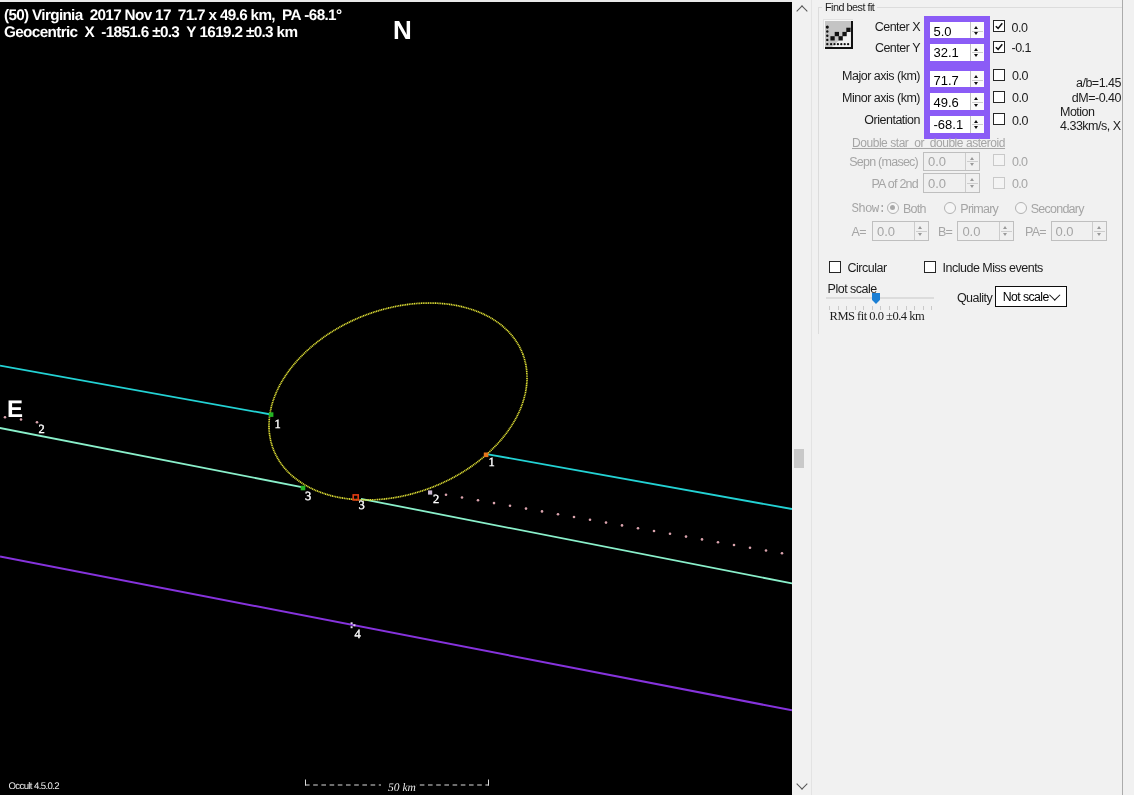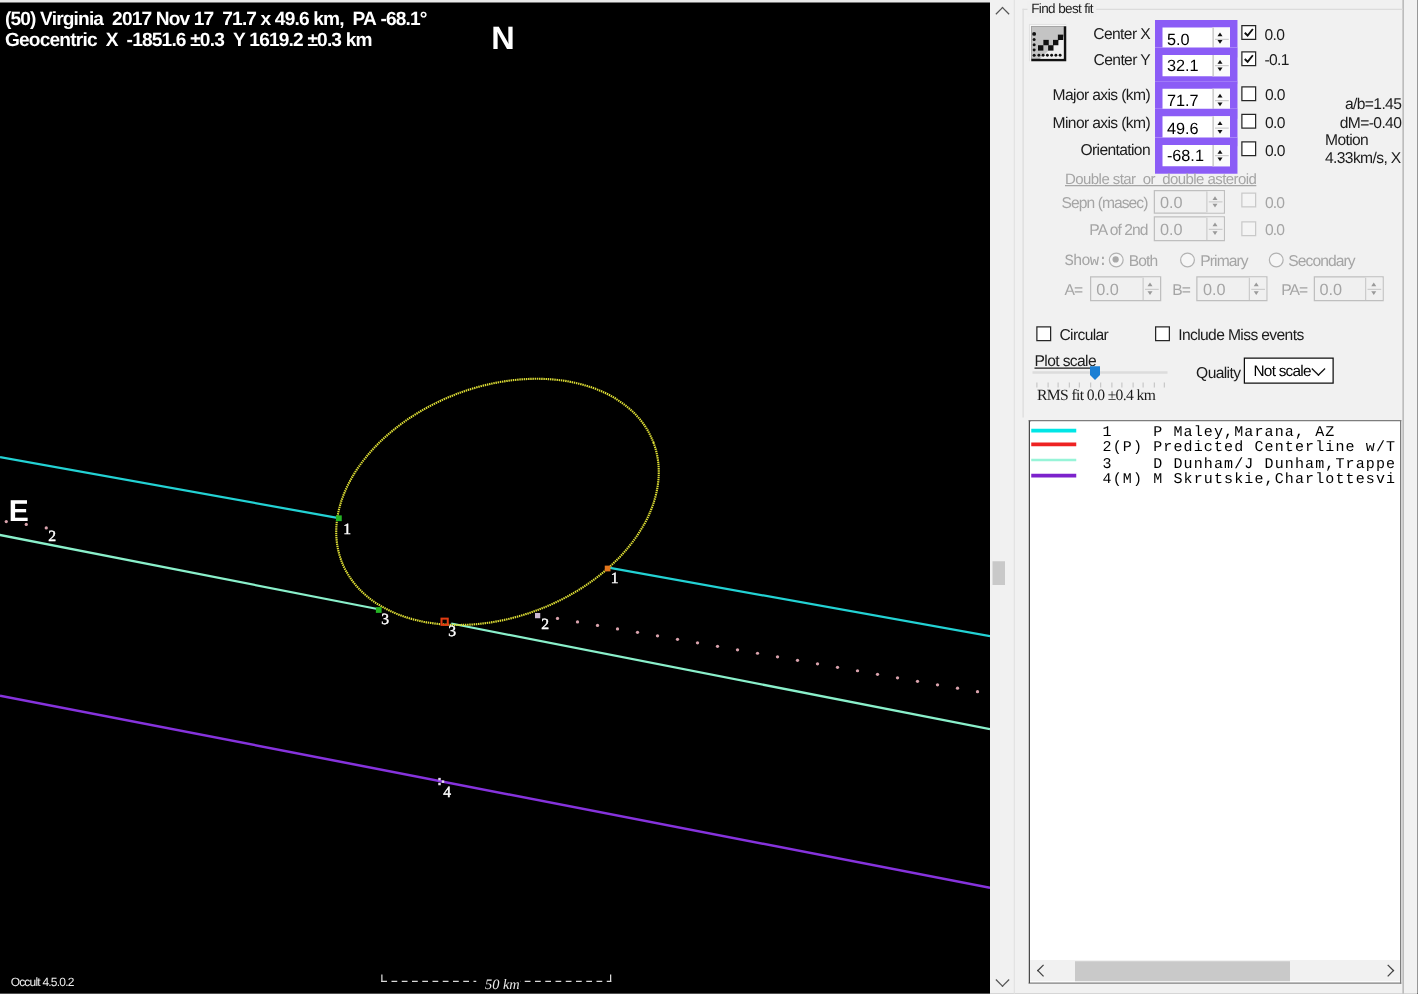--- a/index.html
+++ b/index.html
@@ -259,21 +259,21 @@
     <span class="spin">
         <span class="tri-up" style="top:4px;border-bottom:3.4px solid #999;"></span>
         <span class="tri-up" style="top:10.4px;border-top:3.4px solid #999;"></span>
       </span>
     </div>
 
   <div class="cb" style="left:828.5px;top:260.7px;"></div>
   <div class="lbl" style="left:847.5px;top:260.9px;">Circular</div>
   <div class="cb" style="left:924.2px;top:260.7px;"></div>
   <div class="lbl" style="left:942.6px;top:260.9px;">Include Miss events</div>
-  <div class="lbl" style="left:827.6px;top:282px;text-decoration:underline;">Plot scale</div>
+  <div class="lbl" style="left:827.6px;top:282px;">Plot scale</div>
   <div class="abs" style="left:826px;top:297px;width:108px;height:2px;background:#dcdcdc;"></div>
   <div class="abs" style="left:871.6px;top:292.8px;width:8.8px;height:11.2px;background:#1b7fd4;clip-path:polygon(0 0,100% 0,100% 60%,50% 100%,0 60%);"></div>
   <div class="tick" style="left:829.0px;top:306px;"></div>
   <div class="tick" style="left:837.5px;top:306px;"></div>
   <div class="tick" style="left:846.1px;top:306px;"></div>
   <div class="tick" style="left:854.6px;top:306px;"></div>
   <div class="tick" style="left:863.1px;top:306px;"></div>
   <div class="tick" style="left:871.6px;top:306px;"></div>
   <div class="tick" style="left:880.2px;top:306px;"></div>
   <div class="tick" style="left:888.7px;top:306px;"></div>
@@ -282,28 +282,13 @@
   <div class="tick" style="left:914.3px;top:306px;"></div>
   <div class="tick" style="left:922.8px;top:306px;"></div>
   <div class="tick" style="left:931.4px;top:306px;"></div>
   <div class="lbl" style="left:956.9px;top:290.5px;">Quality</div>
   <div class="abs" style="left:995.3px;top:286.3px;width:70px;height:19px;background:#fff;border:1px solid #0d0d0d;">
     <span class="abs" style="left:6.5px;top:3px;font-size:12.3px;letter-spacing:-0.6px;color:#000;">Not scale</span>
     <span class="abs" style="left:55px;top:4px;width:6.5px;height:6.5px;border-right:1.3px solid #101010;border-bottom:1.3px solid #101010;transform:rotate(45deg);"></span>
   </div>
   <div class="lbl" style="left:829.6px;top:309px;font-family:Liberation Serif, serif;">RMS fit 0.0 ±0.4 km</div>
 
-  <div class="abs" style="left:823px;top:335.5px;width:296px;height:449px;background:#fff;border:1px solid #7d7d7d;border-left:1.6px solid #4a4a4a;overflow:hidden;">
-    <div class="abs" style="left:1px;top:6.6px;width:35.5px;height:2.6px;background:#00e6e6;"></div>
-    <div class="abs" style="left:1px;top:17.9px;width:35.5px;height:3px;background:#ee2222;"></div>
-    <div class="abs" style="left:1px;top:30.1px;width:35.5px;height:2.6px;background:#97f4d8;"></div>
-    <div class="abs" style="left:1px;top:42.2px;width:35.5px;height:3px;background:#7c22cc;"></div>
-    <pre class="abs" style="left:58px;top:3.6px;margin:0;font-family:'Liberation Mono',monospace;font-size:12px;letter-spacing:0.9px;line-height:12.3px;color:#000;">1    P Maley,Marana, AZ
-2(P) Predicted Centerline w/T
-3    D Dunham/J Dunham,Trappe
-4(M) M Skrutskie,Charlottesvi</pre>
-    <div class="abs" style="left:0;top:431.5px;width:296px;height:17px;background:#f1f1f1;">
-      <span class="abs" style="left:36.3px;top:0.5px;width:172px;height:16px;background:#c9c9c9;"></span>
-      <span class="abs" style="left:7px;top:5px;width:6px;height:6px;border-left:1.8px solid #404040;border-bottom:1.8px solid #404040;transform:rotate(45deg);"></span>
-      <span class="abs" style="left:283px;top:5px;width:6px;height:6px;border-right:1.8px solid #404040;border-top:1.8px solid #404040;transform:rotate(45deg);"></span>
-    </div>
-  </div>
 </div>
 
 </body></html>

